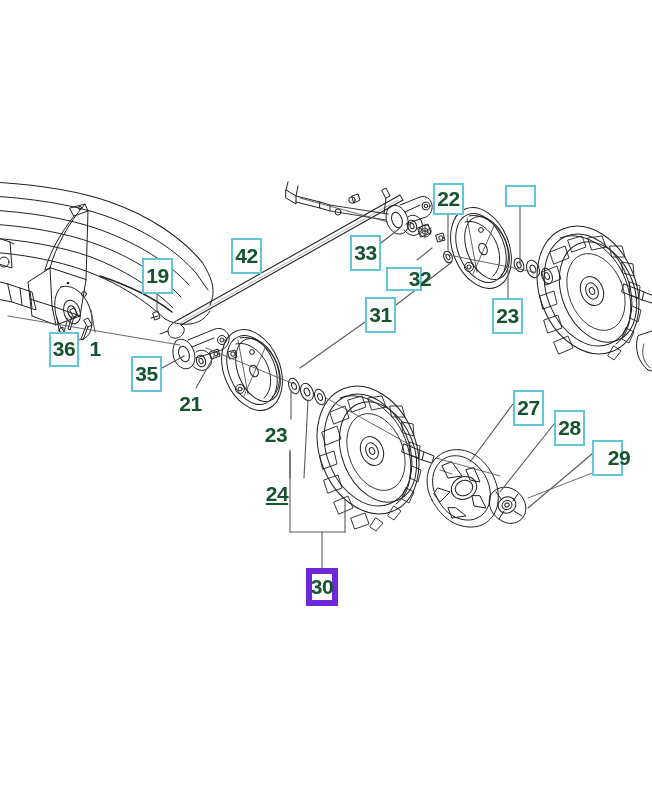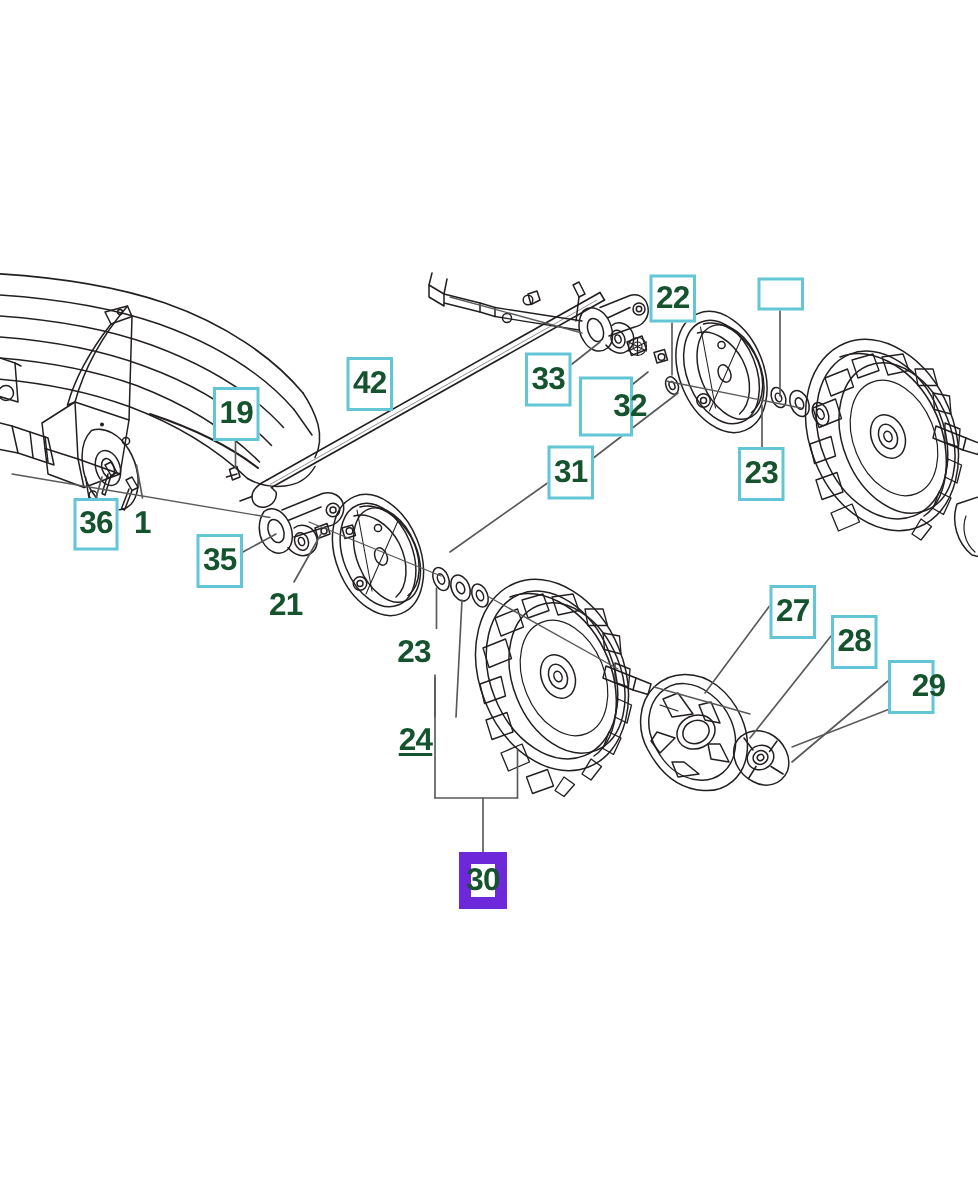--- a/index.html
+++ b/index.html
@@ -41,21 +41,21 @@
     font-size: 21px;
     line-height: 1;
     color: #14532d;
     letter-spacing: -0.5px;
     z-index: 20;
   }
   .callout.boxed {
     border: 2px solid #62c6d6;
   }
   .callout.boxed.highlight {
-    border: 8px solid #6d28d9;
+    border: 6px solid #6d28d9;
   }
   .callout.plain {
     border: none;
     background: transparent;
   }
   .callout-text {
     display: block;
     transform: translateY(-1px);
   }
 </style>
@@ -404,21 +404,21 @@
       </div>
       <div class="callout boxed highlight" style="left: 306px; top: 568px; width: 32px; height: 38px;">
         <span class="callout-text">30</span>
       </div>
       <div class="callout boxed" style="left: 350px; top: 235px; width: 31px; height: 36px;">
         <span class="callout-text">33</span>
       </div>
       <div class="callout boxed" style="left: 365px; top: 297px; width: 31px; height: 36px;">
         <span class="callout-text">31</span>
       </div>
-      <div class="callout boxed" style="left: 386px; top: 251px; width: 31px; height: 40px; padding-left: 32px;">
+      <div class="callout boxed" style="left: 386px; top: 267px; width: 31px; height: 24px; padding-left: 32px;">
         <span class="callout-text">32</span>
       </div>
       <div class="callout boxed" style="left: 433px; top: 183px; width: 31px; height: 32px;">
         <span class="callout-text">22</span>
       </div>
       <div class="callout boxed" style="left: 505px; top: 185px; width: 31px; height: 22px;">
         <span class="callout-text"></span>
       </div>
       <div class="callout boxed" style="left: 492px; top: 298px; width: 31px; height: 36px;">
         <span class="callout-text">23</span>

